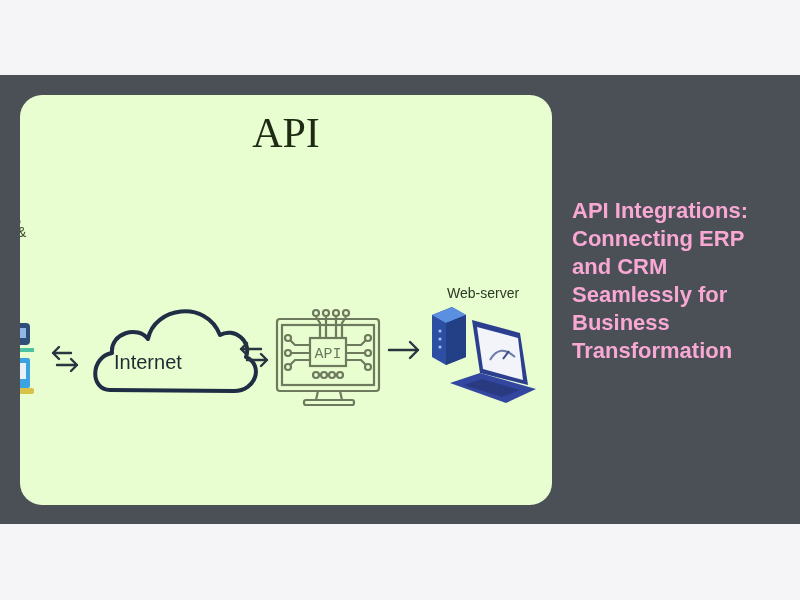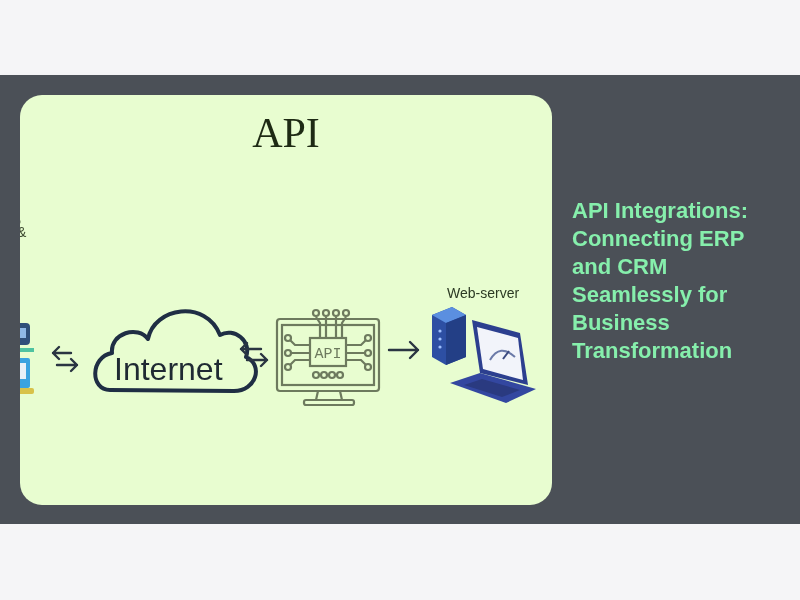--- a/index.html
+++ b/index.html
@@ -26,26 +26,26 @@
       position: absolute; left: 0; top: 115px; font-size: 14px; line-height: 15px;
       color: #3c4a30; font-family: "Liberation Sans", sans-serif;
     }
     .side-label div { margin-left: -14px; }
     .webserver-label {
       position: absolute; left: 427px; top: 190px; font-size: 14px; color: #2c3a24;
       font-family: "Liberation Sans", sans-serif;
       text-align: right;
     }
     .internet-label {
-      position: absolute; left: 94px; top: 256px; font-size: 32px; color: #1f2a33;
+      position: absolute; left: 94px; top: 256px; font-size: 20px; color: #1f2a33;
       font-family: "Liberation Sans", sans-serif;
     }
     .headline {
       position: absolute; left: 572px; top: 122px; width: 210px;
-      color: #86efac; font-weight: bold; font-size: 22px; line-height: 28px;
+      color: #f9a8d4; font-weight: bold; font-size: 22px; line-height: 28px;
       font-family: "Liberation Sans", sans-serif;
     }
     .bottom-space { position: absolute; left: 0; top: 524px; width: 800px; height: 76px; background: #f5f5f7; }
   </style>
 </head>
 <body>
 
 <div class="top-space"></div>
 
 <section class="hero">

